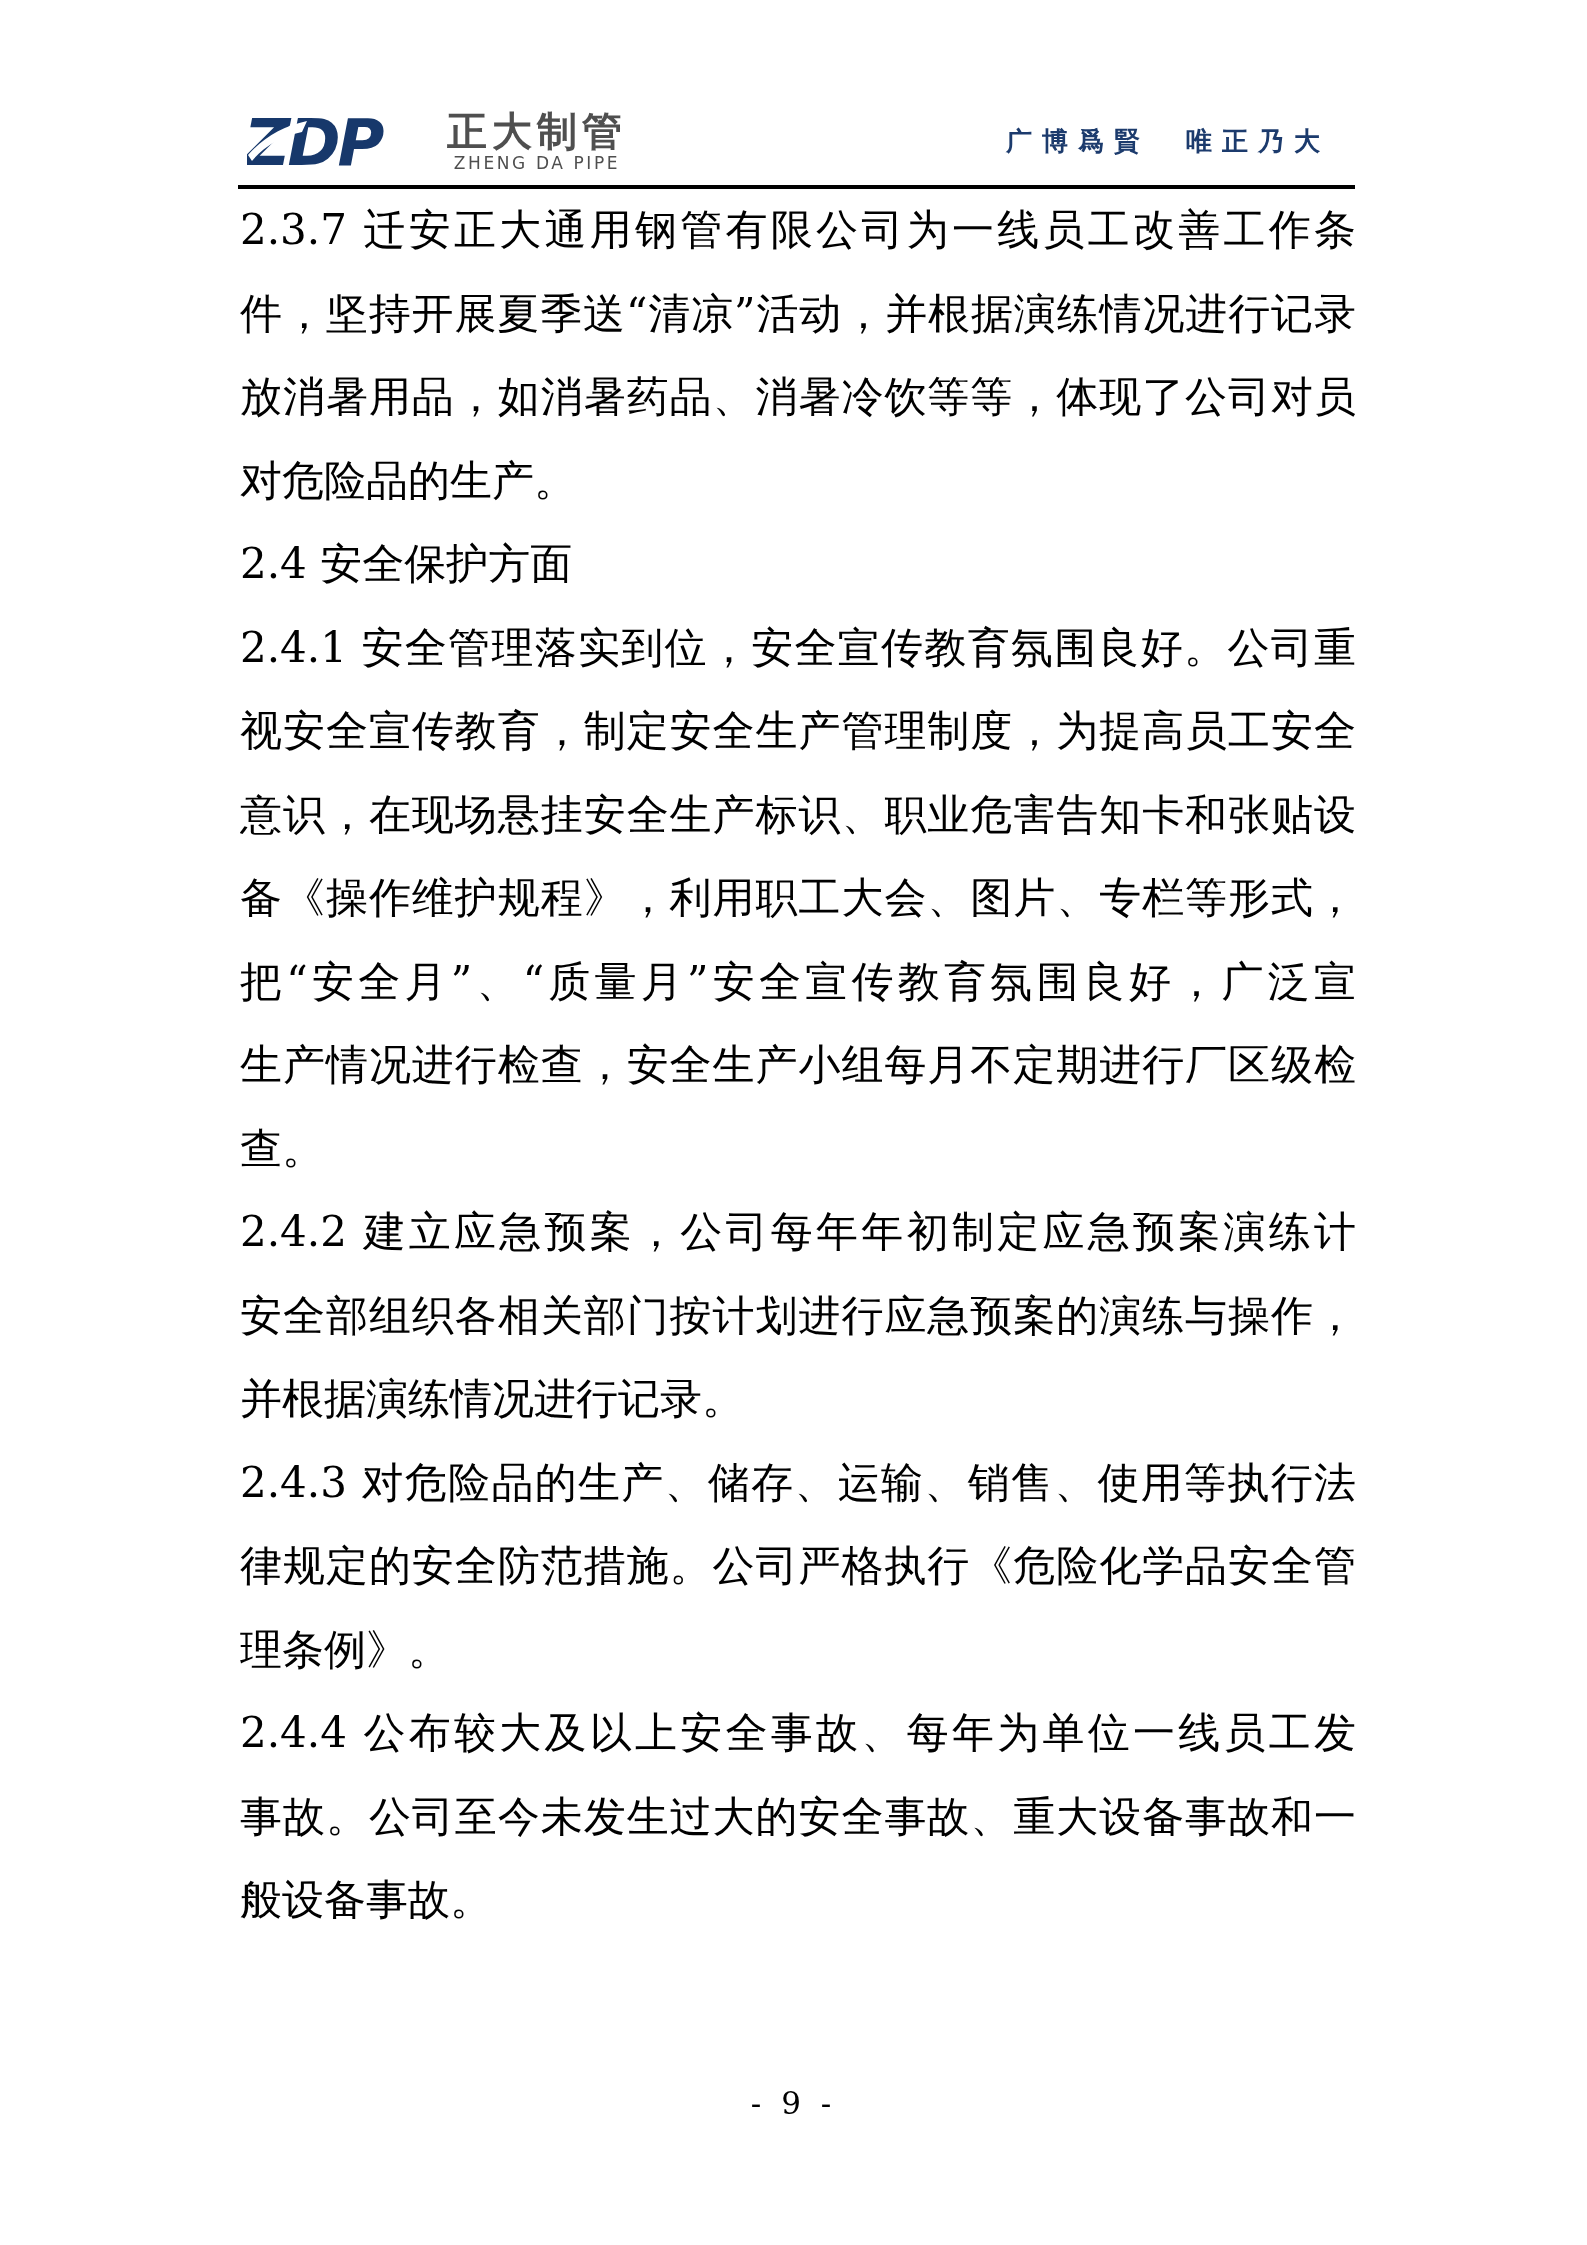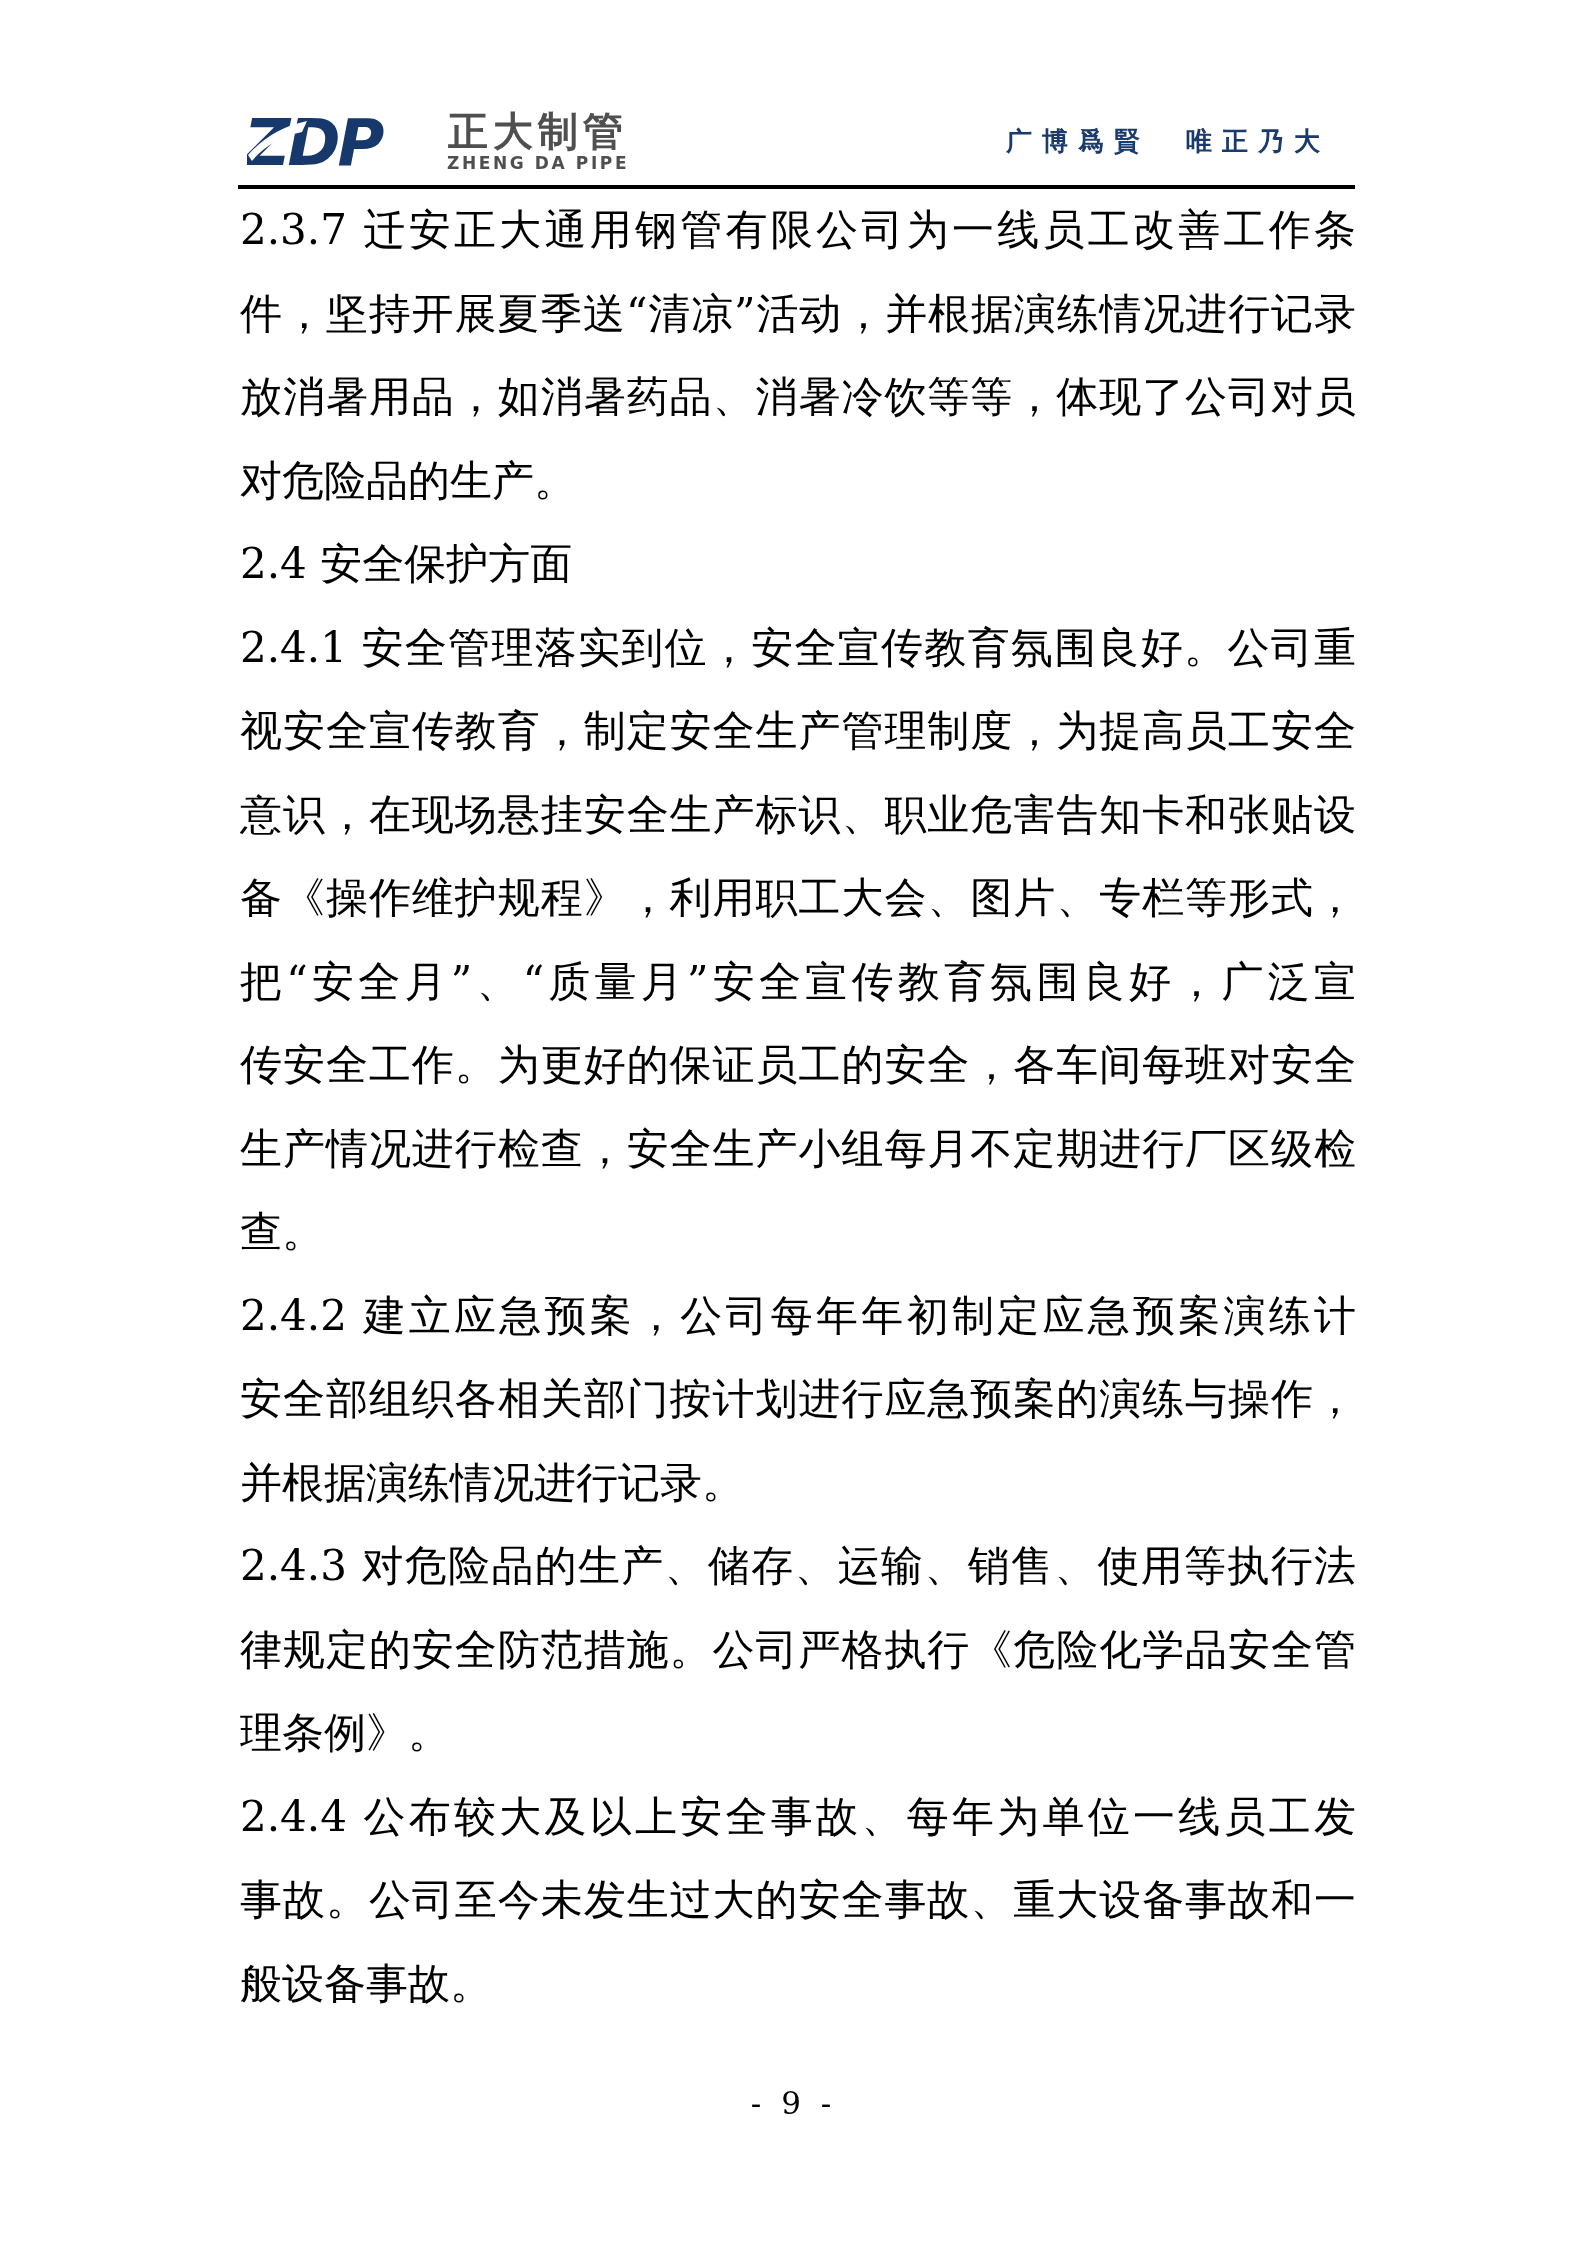--- a/index.html
+++ b/index.html
@@ -24,21 +24,21 @@
   }
   .logo-mark{position:relative;width:182px;height:66px;}
   .logo-text{display:flex;flex-direction:column;padding-top:2px;align-items:center;}
   .logo-cn{
     font-family:"DejaVu Sans", sans-serif;
     font-weight:700;font-size:40px;line-height:42px;
     color:var(--logo-gray);letter-spacing:5px;white-space:nowrap;
   }
   .logo-en{
     font-family:"DejaVu Sans", sans-serif;
-    font-weight:700;font-size:17px;line-height:20px;
+    font-weight:400;font-size:17px;line-height:20px;
     color:var(--logo-gray);letter-spacing:2.6px;margin-top:1px;white-space:nowrap;
   }
   .motto{
     position:absolute;top:116px;right:257px;
     font-family:"DejaVu Serif", serif;
     font-weight:700;font-size:26px;line-height:50px;
     color:var(--motto-blue);letter-spacing:10px;white-space:nowrap;
   }
   .header-rule{
     position:absolute;left:238px;top:185px;
@@ -92,21 +92,20 @@
   <div class="line full">2.3.7 迁安正大通用钢管有限公司为一线员工改善工作条</div>
       <div class="line full">件，坚持开展夏季送“清凉”活动，并根据演练情况进行记录</div>
       <div class="line full">放消暑用品，如消暑药品、消暑冷饮等等，体现了公司对员</div>
       <div class="line">对危险品的生产。</div>
       <div class="line">2.4 安全保护方面</div>
       <div class="line full">2.4.1 安全管理落实到位，安全宣传教育氛围良好。公司重</div>
       <div class="line full">视安全宣传教育，制定安全生产管理制度，为提高员工安全</div>
       <div class="line full">意识，在现场悬挂安全生产标识、职业危害告知卡和张贴设</div>
       <div class="line full">备《操作维护规程》，利用职工大会、图片、专栏等形式，</div>
       <div class="line full">把“安全月”、“质量月”安全宣传教育氛围良好，广泛宣</div>
-      <div class="line full">传安全工作。为更好的保证员工的安全，各车间每班对安全</div>
       <div class="line full">生产情况进行检查，安全生产小组每月不定期进行厂区级检</div>
       <div class="line">查。</div>
       <div class="line full">2.4.2 建立应急预案，公司每年年初制定应急预案演练计划，</div>
       <div class="line full">安全部组织各相关部门按计划进行应急预案的演练与操作，</div>
       <div class="line">并根据演练情况进行记录。</div>
       <div class="line full">2.4.3 对危险品的生产、储存、运输、销售、使用等执行法</div>
       <div class="line full">律规定的安全防范措施。公司严格执行《危险化学品安全管</div>
       <div class="line">理条例》。</div>
       <div class="line full">2.4.4 公布较大及以上安全事故、每年为单位一线员工发</div>
       <div class="line full">事故。公司至今未发生过大的安全事故、重大设备事故和一</div>

